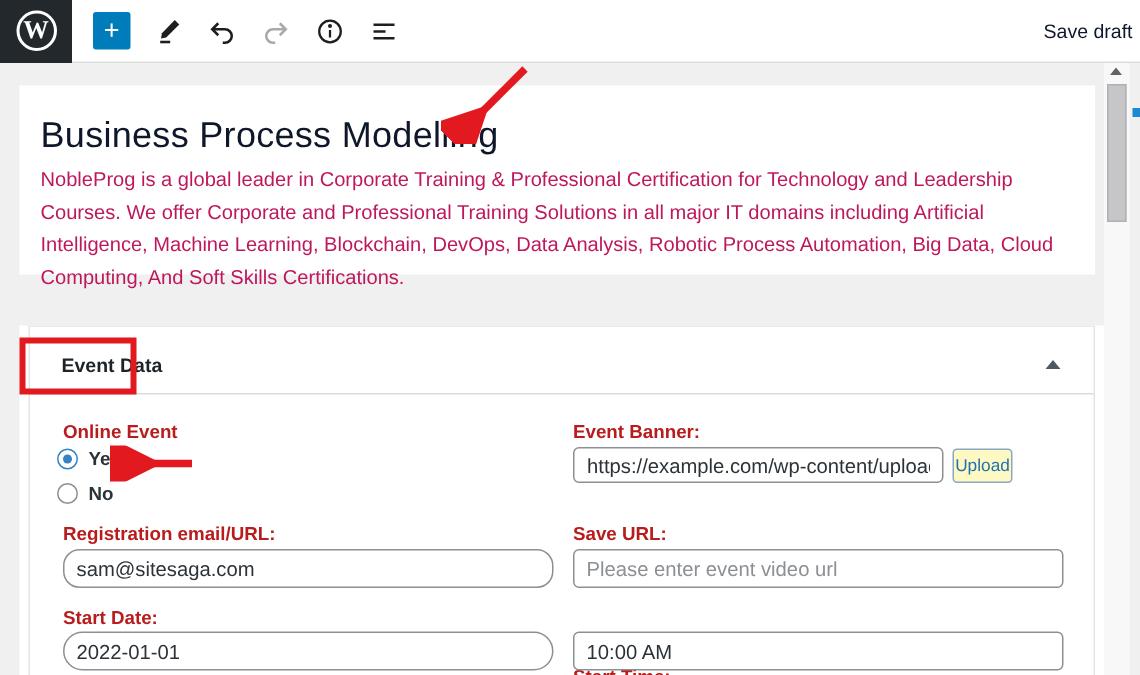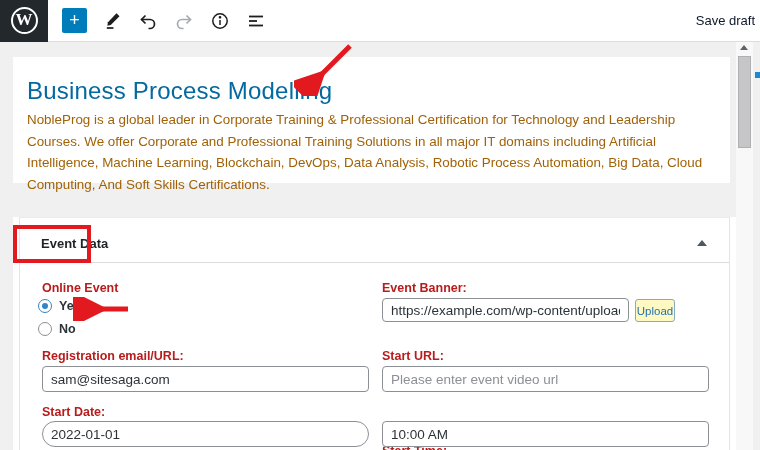--- a/index.html
+++ b/index.html
@@ -42,25 +42,25 @@
     color:#0f172a; font-size:13px; text-decoration:none; cursor:pointer;
   }
 
   
   .title-card {
     position:absolute; left:13px; top:57px; width:717px; height:126px;
     background:#ffffff;
   }
   .post-title {
     position:absolute; left:14px; top:20px;
-    font-size:24px; font-weight:500; color:#0369a1; letter-spacing:0.2px;
+    font-size:24px; font-weight:500; color:#0f172a; letter-spacing:0.2px;
   }
   .post-body {
     position:absolute; left:14px; top:52px; width:695px;
-    font-size:13.4px; line-height:21.5px; color:#a16207;
+    font-size:13.4px; line-height:21.5px; color:#be185d;
   }
 
   
   .metabox-area {
     position:absolute; left:13px; top:217px; width:723px; height:233px;
     background:#ffffff;
   }
   .postbox {
     position:absolute; left:6px; top:0; width:711px; height:233px;
     border-left:1px solid #e2e4e7; border-right:1px solid #e2e4e7;
@@ -200,23 +200,23 @@
       <div class="radio-row" style="left:18px; top:59px;">
         <span class="radio-circle"></span>
         <span class="radio-label">No</span>
       </div>
 
       <span class="f-label" style="left:362px; top:18px;">Event Banner:</span>
       <input class="f-input" style="left: 362px; top: 35px; width: 247px; height: 24px;" value="https://example.com/wp-content/uploads/2021/">
       <button class="upload-btn">Upload</button>
 
       <span class="f-label" style="left:22px; top:86px;text-align:center;">Registration email/URL:</span>
-      <input class="f-input" style="left: 22px; top: 103px; width: 327px;" value="sam@sitesaga.com">
-
-      <span class="f-label" style="left:362px; top:86px;">Start URL:</span>
+      <input class="f-input" style="left: 22px; top: 103px; width: 327px; border-radius: 11px;" value="sam@sitesaga.com">
+
+      <span class="f-label" style="left:362px; top:86px;">Save URL:</span>
       <input class="f-input" style="left: 362px; top: 103px; width: 327px;" placeholder="Please enter event video url">
 
       <span class="f-label" style="left:22px; top:142px;">Start Date:</span>
       <input class="f-input" style="left: 22px; top: 158px; width: 327px; border-radius: 13px;" value="2022-01-01">
 
       <span class="f-label" style="left:362px; top:142px;margin-top:39px;">Start Time:</span>
       <input class="f-input" style="left: 362px; top: 158px; width: 327px;" value="10:00 AM">
     </div>
   </div>
 </div>

